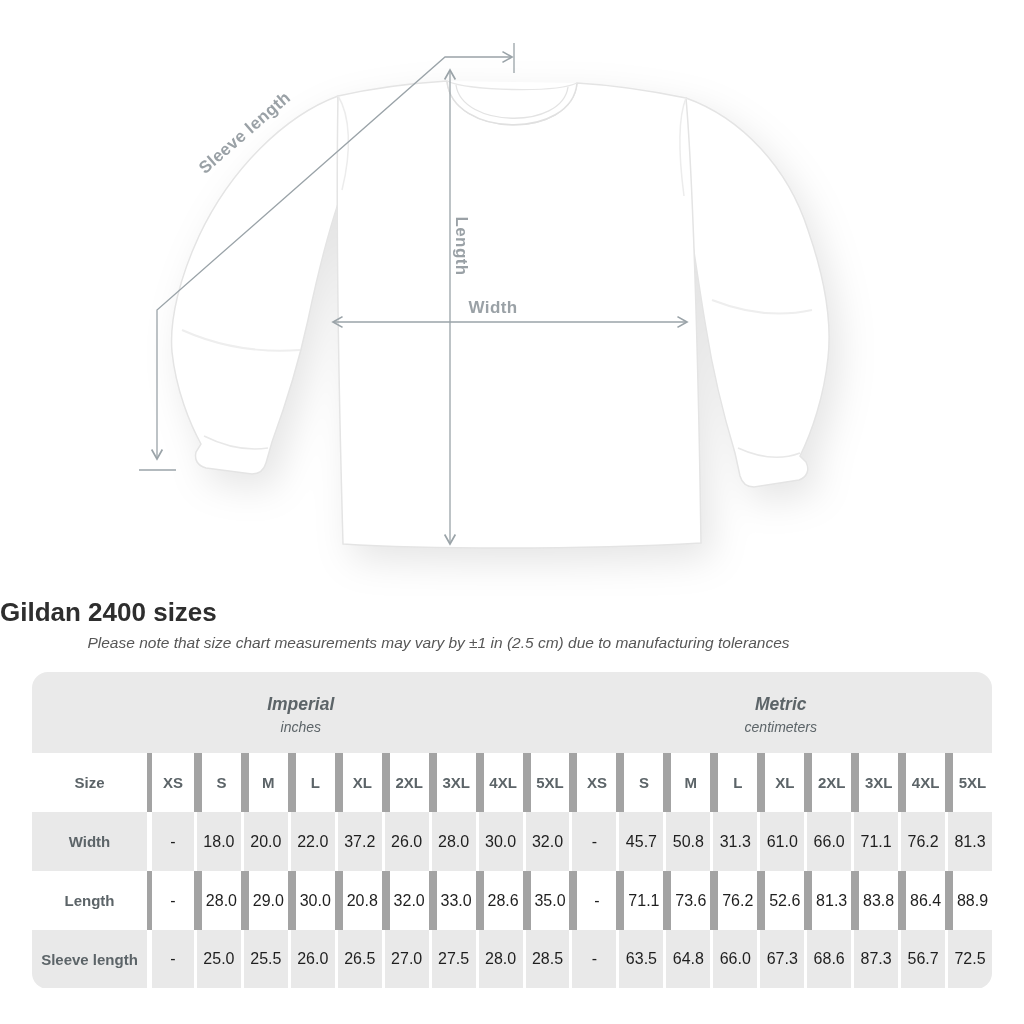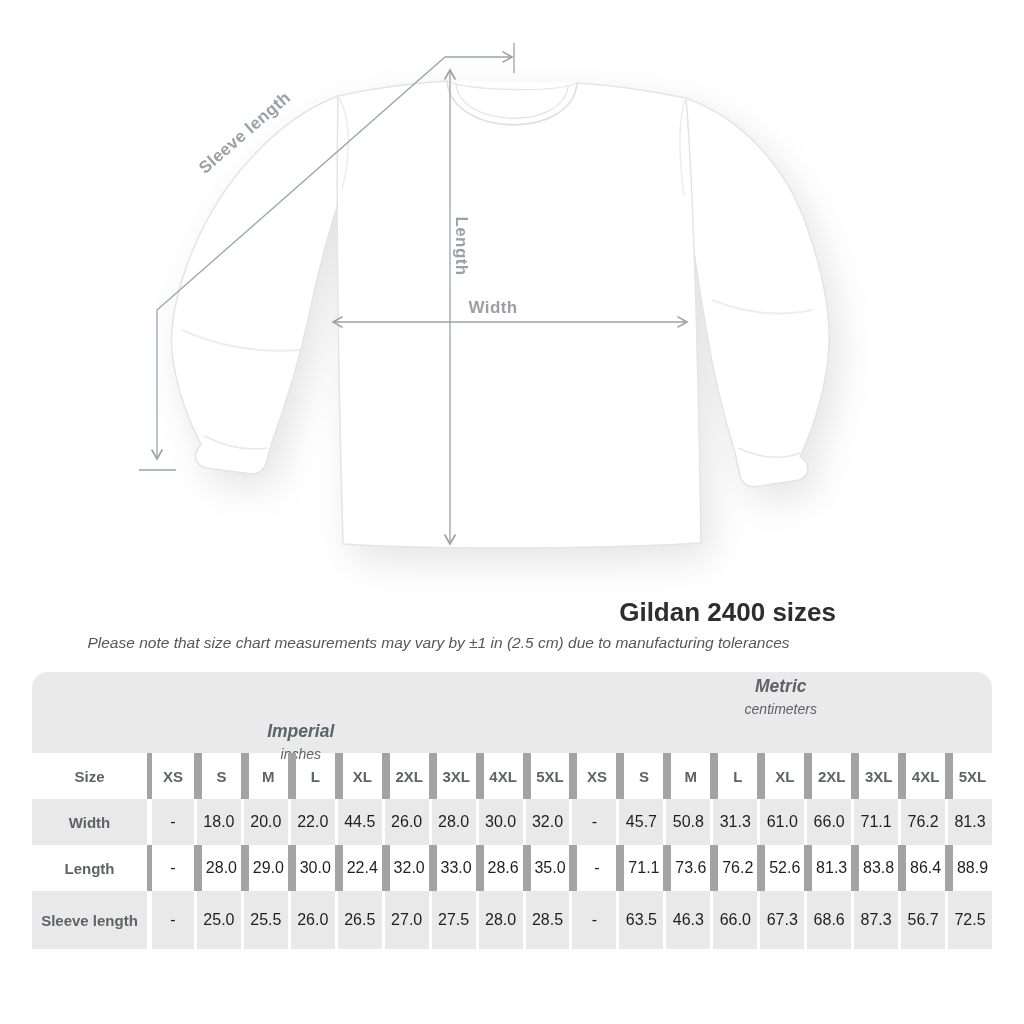--- a/index.html
+++ b/index.html
@@ -16,41 +16,41 @@
     position:absolute; color:#9aa1a6; font-weight:bold; font-size:17px;
     letter-spacing:0.4px; white-space:nowrap; user-select:none;
   }
   .ann-sleeve { left:245px; top:133px; transform:translate(-50%,-50%) rotate(-41deg); }
   .ann-length { left:461px; top:246px; transform:translate(-50%,-50%) rotate(90deg); }
   .ann-width  { left:493px; top:308px; transform:translate(-50%,-50%); }
 
   
   .title {
     position:absolute; top:597px; left:0; width:836px; margin:0;
-    text-align:right; font-size:26px; font-weight:bold; color:#2e2e2e;
+    text-align:left; font-size:26px; font-weight:bold; color:#2e2e2e;
   }
   .subtitle {
     position:absolute; top:634px; left:0; width:877px; margin:0;
     text-align:center; font-style:italic; font-size:15.5px; color:#575757;
   }
 
   
   .size-table {
     position:absolute; left:32px; top:672px; width:960px; height:317px;
     border-radius:16px; overflow:hidden;
   }
   .trow { display:grid; grid-template-columns:115px repeat(18, 1fr); }
   .trow.band { height:81px; background:#eaeaea; }
   .band-cell { display:flex; flex-direction:column; align-items:center; justify-content:center; padding-top:4px; }
   .band-cell.imperial { grid-column:1 / 11; }
   .band-cell.metric   { grid-column:11 / 20; }
   .band-name { font-weight:bold; font-style:italic; font-size:17.5px; color:#5c6468; }
   .band-sub  { font-style:italic; font-size:14px; color:#5c6468; margin-top:4px; }
 
-  .trow.r { height:46px; }
+  .trow.r { height:59px; }
   .trow.r-last { height:58px; }
   .r-white { background:#ffffff; }
   .r-gray  { background:#e9e9e9; }
   .cell { display:flex; align-items:center; justify-content:center; box-sizing:border-box; }
   .r-white .cell + .cell { border-left:8px solid #a3a3a3; }
   .r-gray  .cell + .cell { border-left:3px solid #ffffff; }
   .r-white .cell:nth-child(2), .r-gray .cell:nth-child(2) { border-left-width:5px; }
   .hc { font-weight:bold; font-size:15px; color:#5c6468; }
   .dc { font-size:16px; color:#1f1f1f; }
 </style>
@@ -122,27 +122,27 @@
   <div class="ann ann-sleeve">Sleeve length</div>
   <div class="ann ann-length">Length</div>
   <div class="ann ann-width">Width</div>
 </div>
 
 <h1 class="title">Gildan 2400 sizes</h1>
 <p class="subtitle">Please note that size chart measurements may vary by ±1 in (2.5 cm) due to manufacturing tolerances</p>
 
 <div class="size-table">
     <div class="trow band">
+      <div class="band-cell imperial">
+        <div class="band-name">Imperial</div>
+        <div class="band-sub">inches</div>
+      </div>
       <div class="band-cell metric">
         <div class="band-name">Metric</div>
         <div class="band-sub">centimeters</div>
-      </div>
-      <div class="band-cell imperial">
-        <div class="band-name">Imperial</div>
-        <div class="band-sub">inches</div>
       </div>
     </div>
     <div class="trow r r-white">
       <div class="cell hc">Size</div>
       <div class="cell hc">XS</div>
       <div class="cell hc">S</div>
       <div class="cell hc">M</div>
       <div class="cell hc">L</div>
       <div class="cell hc">XL</div>
       <div class="cell hc">2XL</div>
@@ -158,42 +158,42 @@
       <div class="cell hc">3XL</div>
       <div class="cell hc">4XL</div>
       <div class="cell hc">5XL</div>
     </div>
     <div class="trow r r-gray">
       <div class="cell hc">Width</div>
       <div class="cell dc">-</div>
       <div class="cell dc">18.0</div>
       <div class="cell dc">20.0</div>
       <div class="cell dc">22.0</div>
-      <div class="cell dc">44.5</div>
+      <div class="cell dc">37.2</div>
       <div class="cell dc">26.0</div>
       <div class="cell dc">28.0</div>
       <div class="cell dc">30.0</div>
       <div class="cell dc">32.0</div>
       <div class="cell dc">-</div>
       <div class="cell dc">45.7</div>
       <div class="cell dc">50.8</div>
       <div class="cell dc">31.3</div>
       <div class="cell dc">61.0</div>
       <div class="cell dc">66.0</div>
       <div class="cell dc">71.1</div>
       <div class="cell dc">76.2</div>
       <div class="cell dc">81.3</div>
     </div>
     <div class="trow r r-white">
       <div class="cell hc">Length</div>
       <div class="cell dc">-</div>
       <div class="cell dc">28.0</div>
       <div class="cell dc">29.0</div>
       <div class="cell dc">30.0</div>
-      <div class="cell dc">22.4</div>
+      <div class="cell dc">20.8</div>
       <div class="cell dc">32.0</div>
       <div class="cell dc">33.0</div>
       <div class="cell dc">28.6</div>
       <div class="cell dc">35.0</div>
       <div class="cell dc">-</div>
       <div class="cell dc">71.1</div>
       <div class="cell dc">73.6</div>
       <div class="cell dc">76.2</div>
       <div class="cell dc">52.6</div>
       <div class="cell dc">81.3</div>
@@ -207,21 +207,21 @@
       <div class="cell dc">25.0</div>
       <div class="cell dc">25.5</div>
       <div class="cell dc">26.0</div>
       <div class="cell dc">26.5</div>
       <div class="cell dc">27.0</div>
       <div class="cell dc">27.5</div>
       <div class="cell dc">28.0</div>
       <div class="cell dc">28.5</div>
       <div class="cell dc">-</div>
       <div class="cell dc">63.5</div>
-      <div class="cell dc">46.3</div>
+      <div class="cell dc">64.8</div>
       <div class="cell dc">66.0</div>
       <div class="cell dc">67.3</div>
       <div class="cell dc">68.6</div>
       <div class="cell dc">87.3</div>
       <div class="cell dc">56.7</div>
       <div class="cell dc">72.5</div>
     </div>
   </div>
 
 </body></html>

